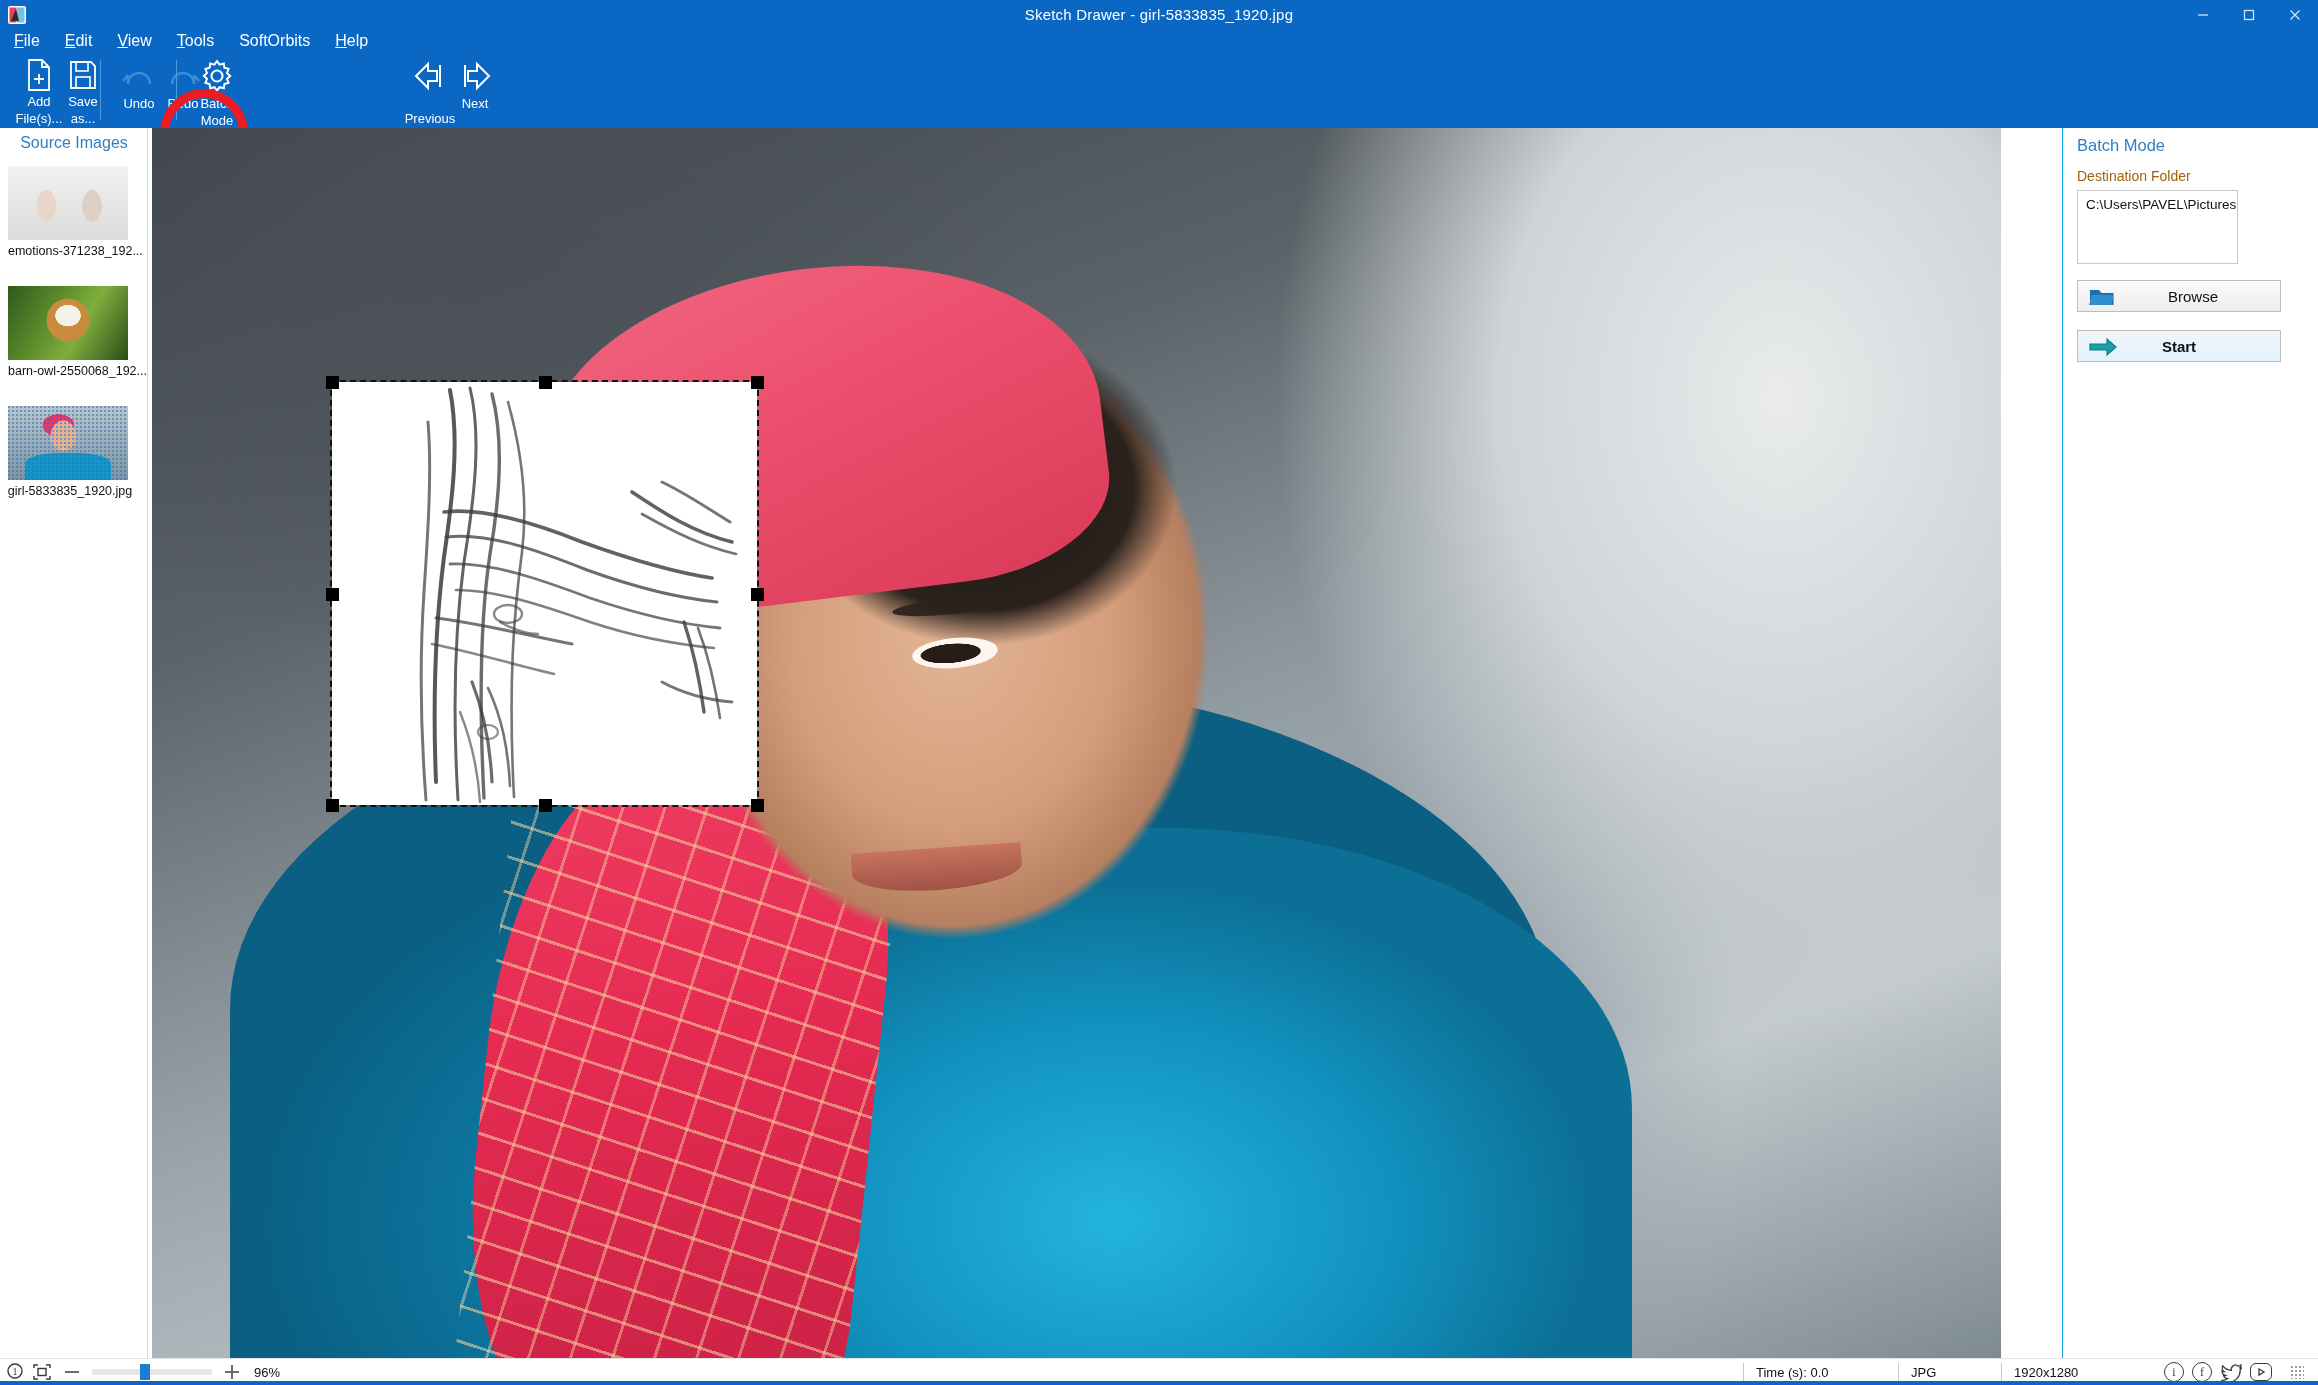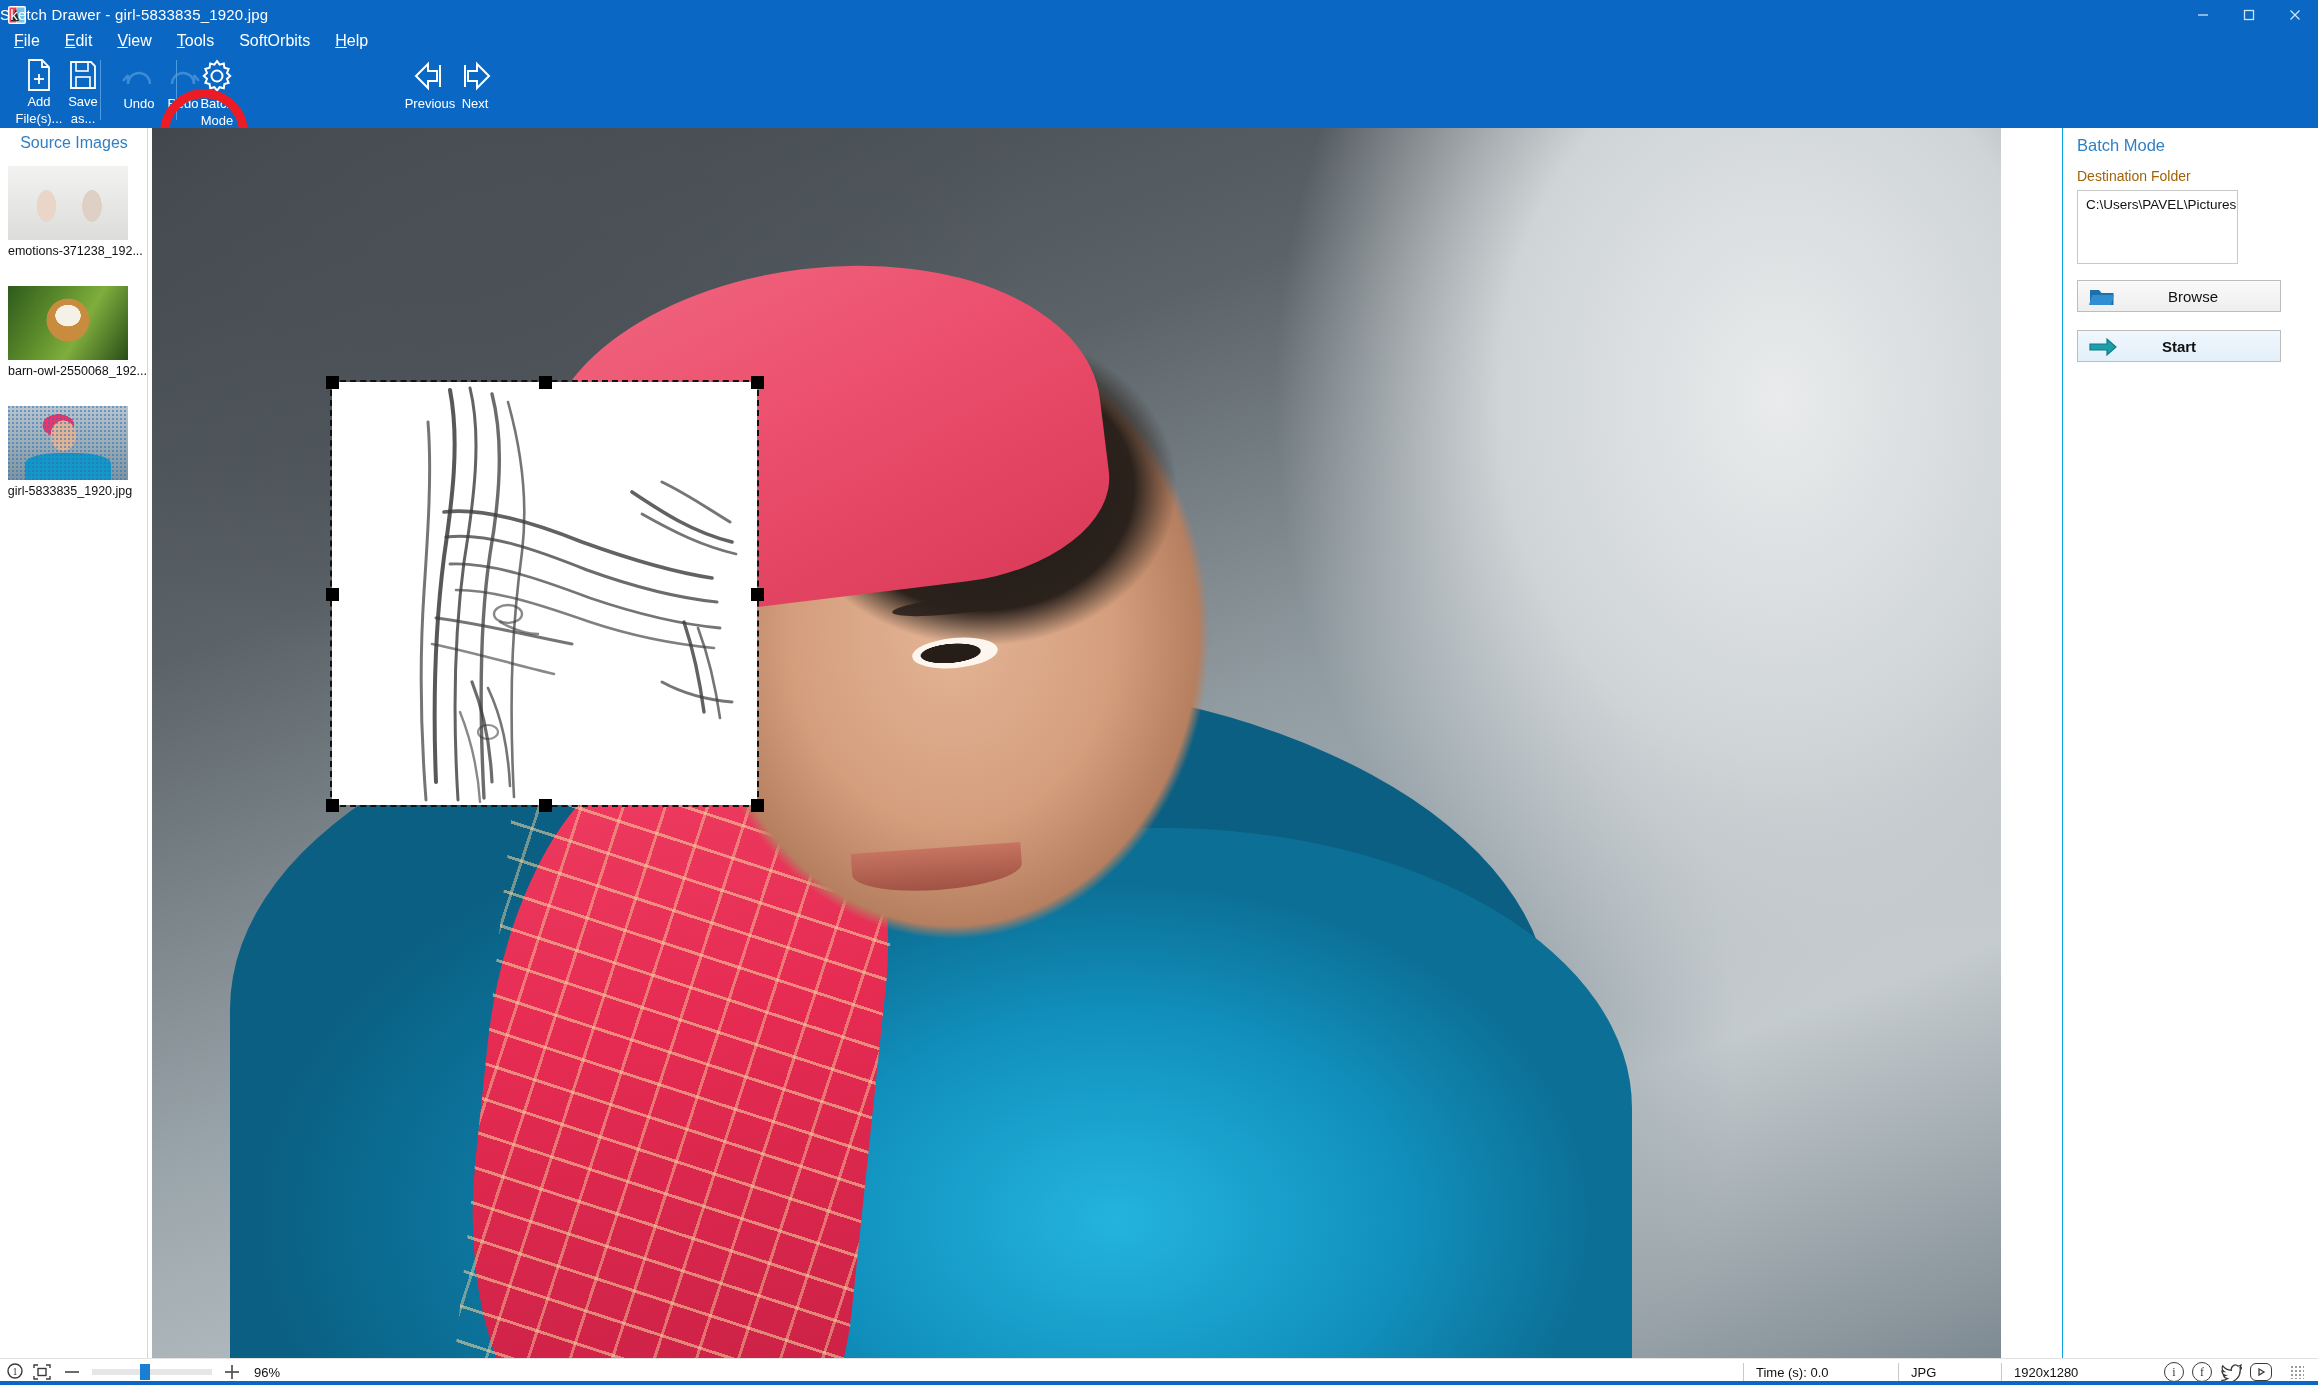--- a/index.html
+++ b/index.html
@@ -14,21 +14,21 @@
   
   .titlebar {
     position: absolute; left: 0; top: 0; width: 2318px; height: 29px;
     background: #0a68c4; display: flex; align-items: center;
   }
   .app-icon {
     position: absolute; left: 6px; top: 4px; width: 22px; height: 22px;
   }
   .title-text {
     position: absolute; left: 0; top: 0; width: 2318px; height: 29px;
-    line-height: 29px; 
+    line-height: 29px; text-align: center;
     color: #ffffff; font-size: 15px; letter-spacing: .2px;
   }
   .wincontrols {
     position: absolute; right: 0; top: 0; height: 29px; display: flex;
   }
   .wbtn {
     width: 46px; height: 29px; display: flex; align-items: center; justify-content: center;
     color: #cfe3f6;
   }
   .wbtn svg { display: block; }
@@ -366,21 +366,21 @@
             <path d="M18 3.2 l2.6 3.4 4.2-1.1 0.6 4.3 4.2 1.2-1.6 4 3.2 2.9-3.2 2.9 1.6 4-4.2 1.2-0.6 4.3-4.2-1.1-2.6 3.4-2.6-3.4-4.2 1.1-0.6-4.3-4.2-1.2 1.6-4-3.2-2.9 3.2-2.9-1.6-4 4.2-1.2 0.6-4.3 4.2 1.1z"></path>
           </g>
         </svg>
       </div>
       <div class="tlbl">Batch</div>
       <div class="tlbl">Mode</div>
     </div>
 
     <div class="redcircle"></div>
 
-    <div class="tbtn" style="left:395px;">
+    <div class="tbtn" style="left:395px;gap:15px;">
       <div class="ticon">
         <svg width="40" height="32" viewBox="0 0 40 32">
           <path d="M18 4 L6 16 L18 28 v-7 h9 v-10 h-9 z" fill="none" stroke="#ffffff" stroke-width="2"></path>
           <line x1="30" y1="5" x2="30" y2="27" stroke="#ffffff" stroke-width="2"></line>
         </svg>
       </div>
       <div class="tlbl">Previous</div>
     </div>
 
     <div class="tbtn" style="left:440px;">

